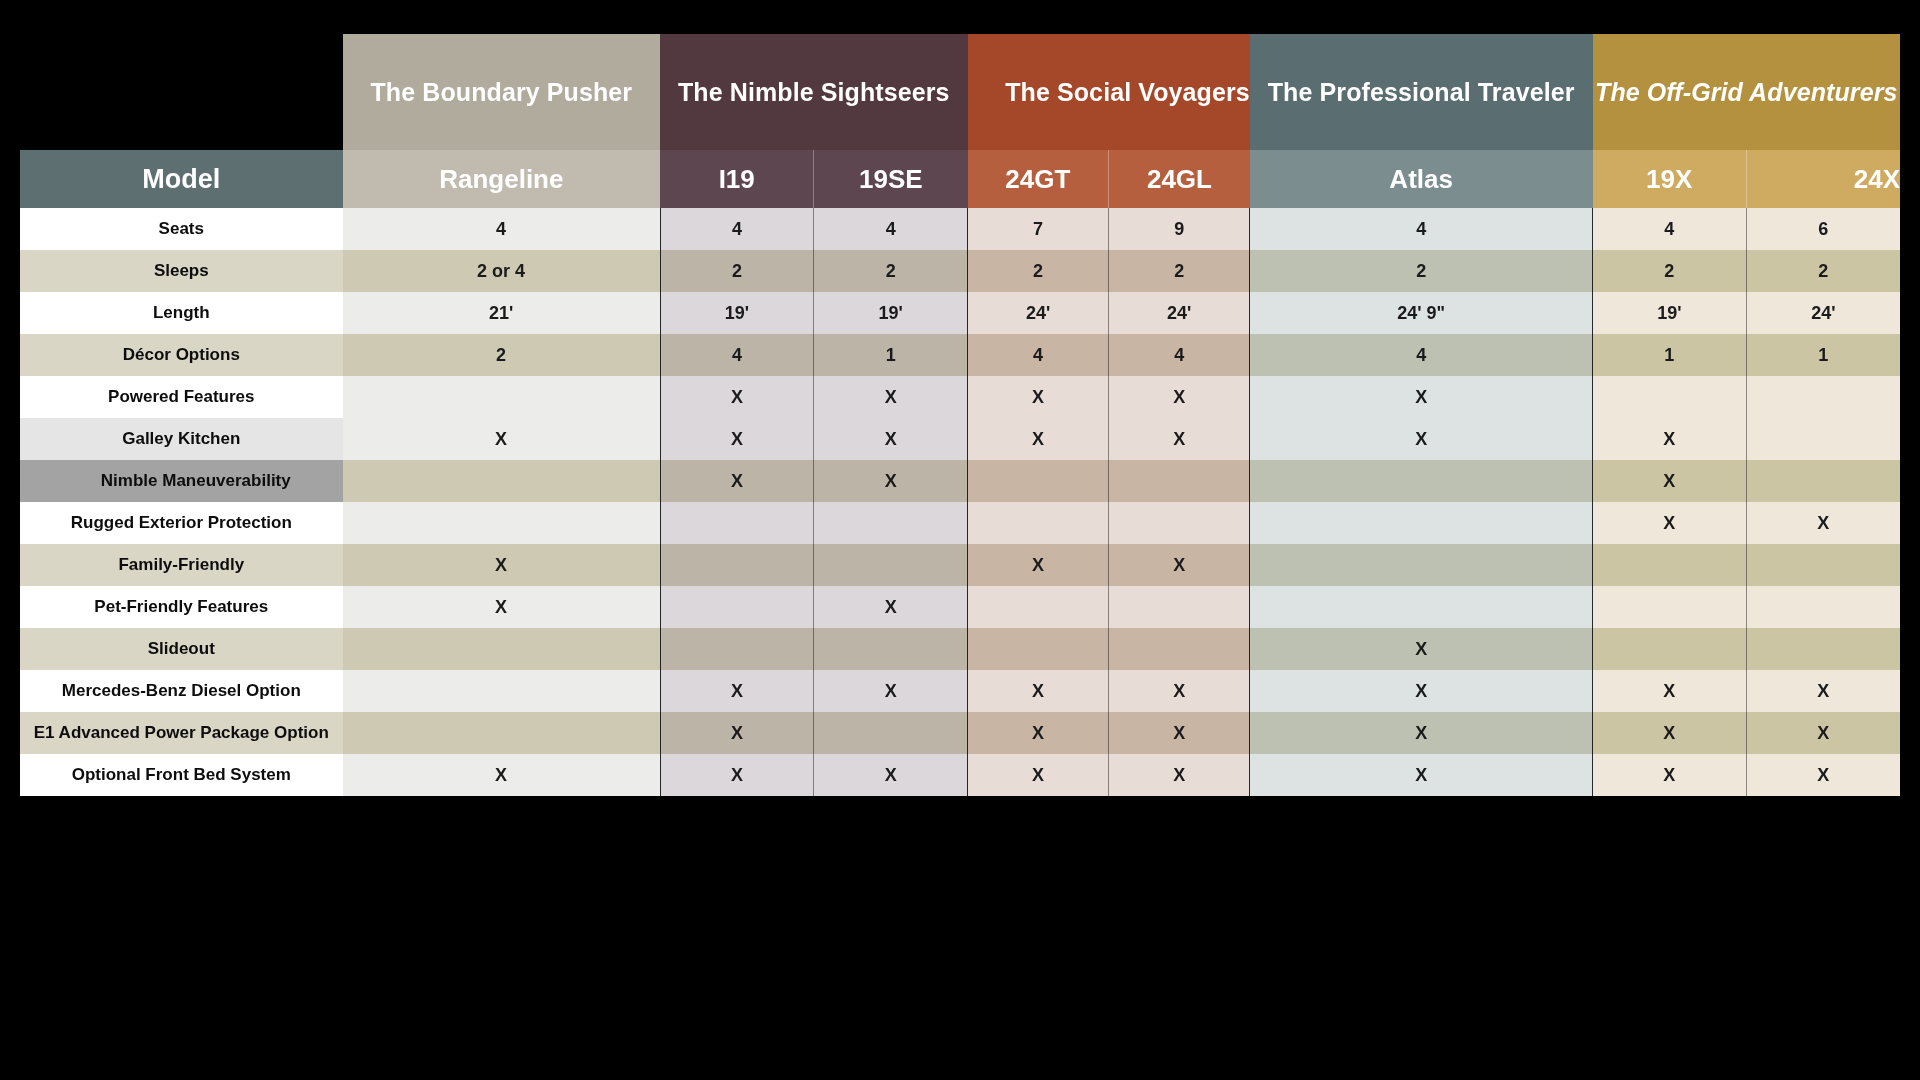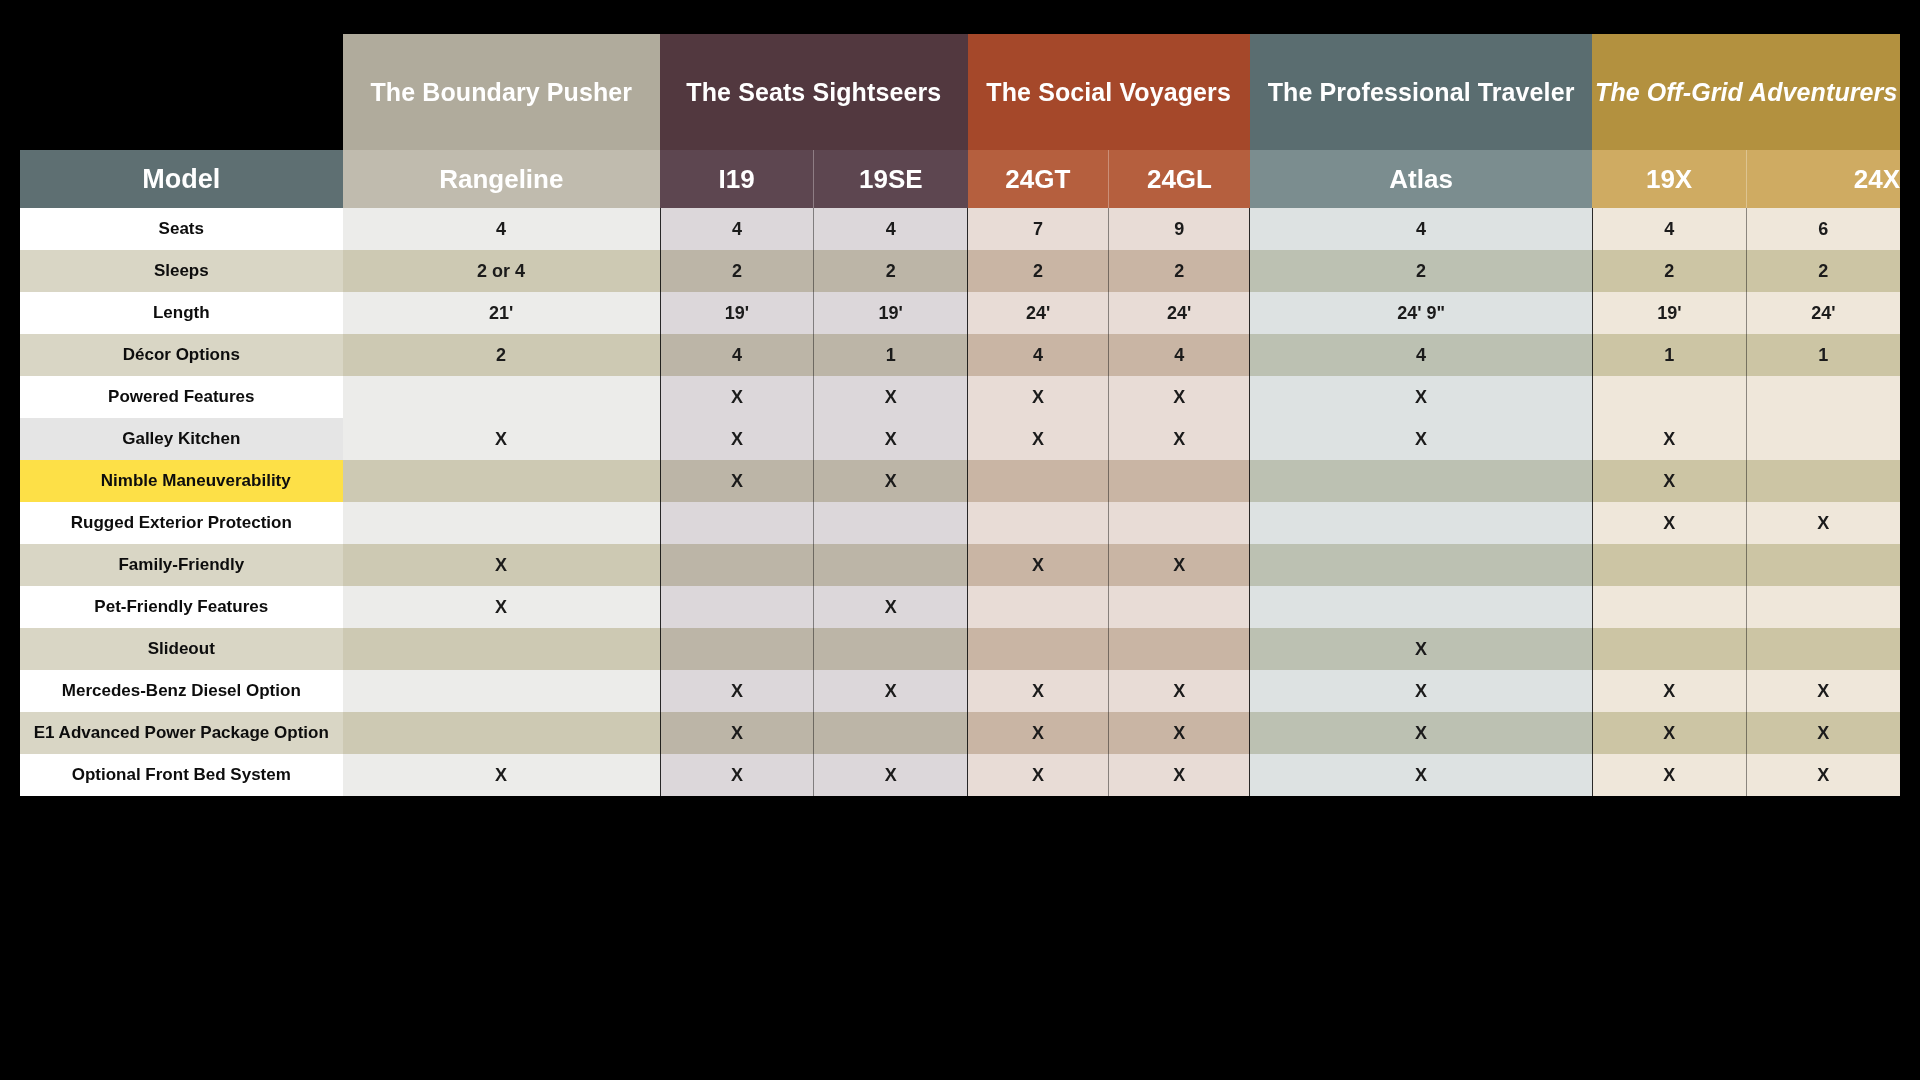--- a/index.html
+++ b/index.html
@@ -77,22 +77,22 @@
         <col style="width: 112px;">
         <col style="width: 112px;">
         <col style="width: 272px;">
         <col style="width: 122px;">
         <col style="width: 122px;">
       </colgroup>
     <thead>
       <tr class="group-row">
           <th class="gh gh-empty"></th>
           <th class="gh" colspan="1" style="background: rgb(176, 171, 156);">The Boundary Pusher</th>
-          <th class="gh" colspan="2" style="background: rgb(82, 56, 63);">The Seats Sightseers</th>
-          <th class="gh" colspan="2" style="background: rgb(165, 72, 42);">The Social Voyagers</th>
+          <th class="gh" colspan="2" style="background: rgb(82, 56, 63);">The Nimble Sightseers</th>
+          <th class="gh" colspan="2" style="background: rgb(165, 72, 42); text-align: right;">The Social Voyagers</th>
           <th class="gh" colspan="1" style="background: rgb(90, 109, 112);">The Professional Traveler</th>
           <th class="gh" colspan="2" style="background: rgb(179, 145, 63); font-style: italic;">The Off-Grid Adventurers</th>
         </tr>
       <tr class="model-row">
           <th class="mh mh-label">Model</th>
           <th class="mh" style="background: rgb(192, 187, 174);">Rangeline</th>
           <th class="mh" style="background: rgb(93, 70, 80);">I19</th>
           <th class="mh mh-sep" style="background: rgb(93, 70, 80);">19SE</th>
           <th class="mh" style="background: rgb(181, 95, 62);">24GT</th>
           <th class="mh mh-sep" style="background: rgb(181, 95, 62);">24GL</th>
@@ -162,21 +162,21 @@
           <td class="cell" style="background: rgb(236, 236, 234);">X</td>
           <td class="cell gsep" style="background: rgb(220, 215, 218);">X</td>
           <td class="cell vsep" style="background: rgb(220, 215, 218);">X</td>
           <td class="cell gsep" style="background: rgb(232, 220, 214);">X</td>
           <td class="cell vsep" style="background: rgb(232, 220, 214);">X</td>
           <td class="cell gsep" style="background: rgb(221, 226, 226);">X</td>
           <td class="cell gsep" style="background: rgb(239, 231, 218);">X</td>
           <td class="cell vsep" style="background: rgb(239, 231, 218);"></td>
         </tr>
         <tr>
-          <td class="rowlabel" style="background: #fde047; padding-left: 35px;">Nimble Maneuverability</td>
+          <td class="rowlabel" style="background: #a3a3a3; padding-left: 35px;">Nimble Maneuverability</td>
           <td class="cell" style="background: rgb(205, 201, 179);"></td>
           <td class="cell gsep" style="background: rgb(188, 181, 167);">X</td>
           <td class="cell vsep" style="background: rgb(188, 181, 167);">X</td>
           <td class="cell gsep" style="background: rgb(201, 181, 164);"></td>
           <td class="cell vsep" style="background: rgb(201, 181, 164);"></td>
           <td class="cell gsep" style="background: rgb(188, 193, 178);"></td>
           <td class="cell gsep" style="background: rgb(204, 197, 164);">X</td>
           <td class="cell vsep" style="background: rgb(204, 197, 164);"></td>
         </tr>
         <tr>

